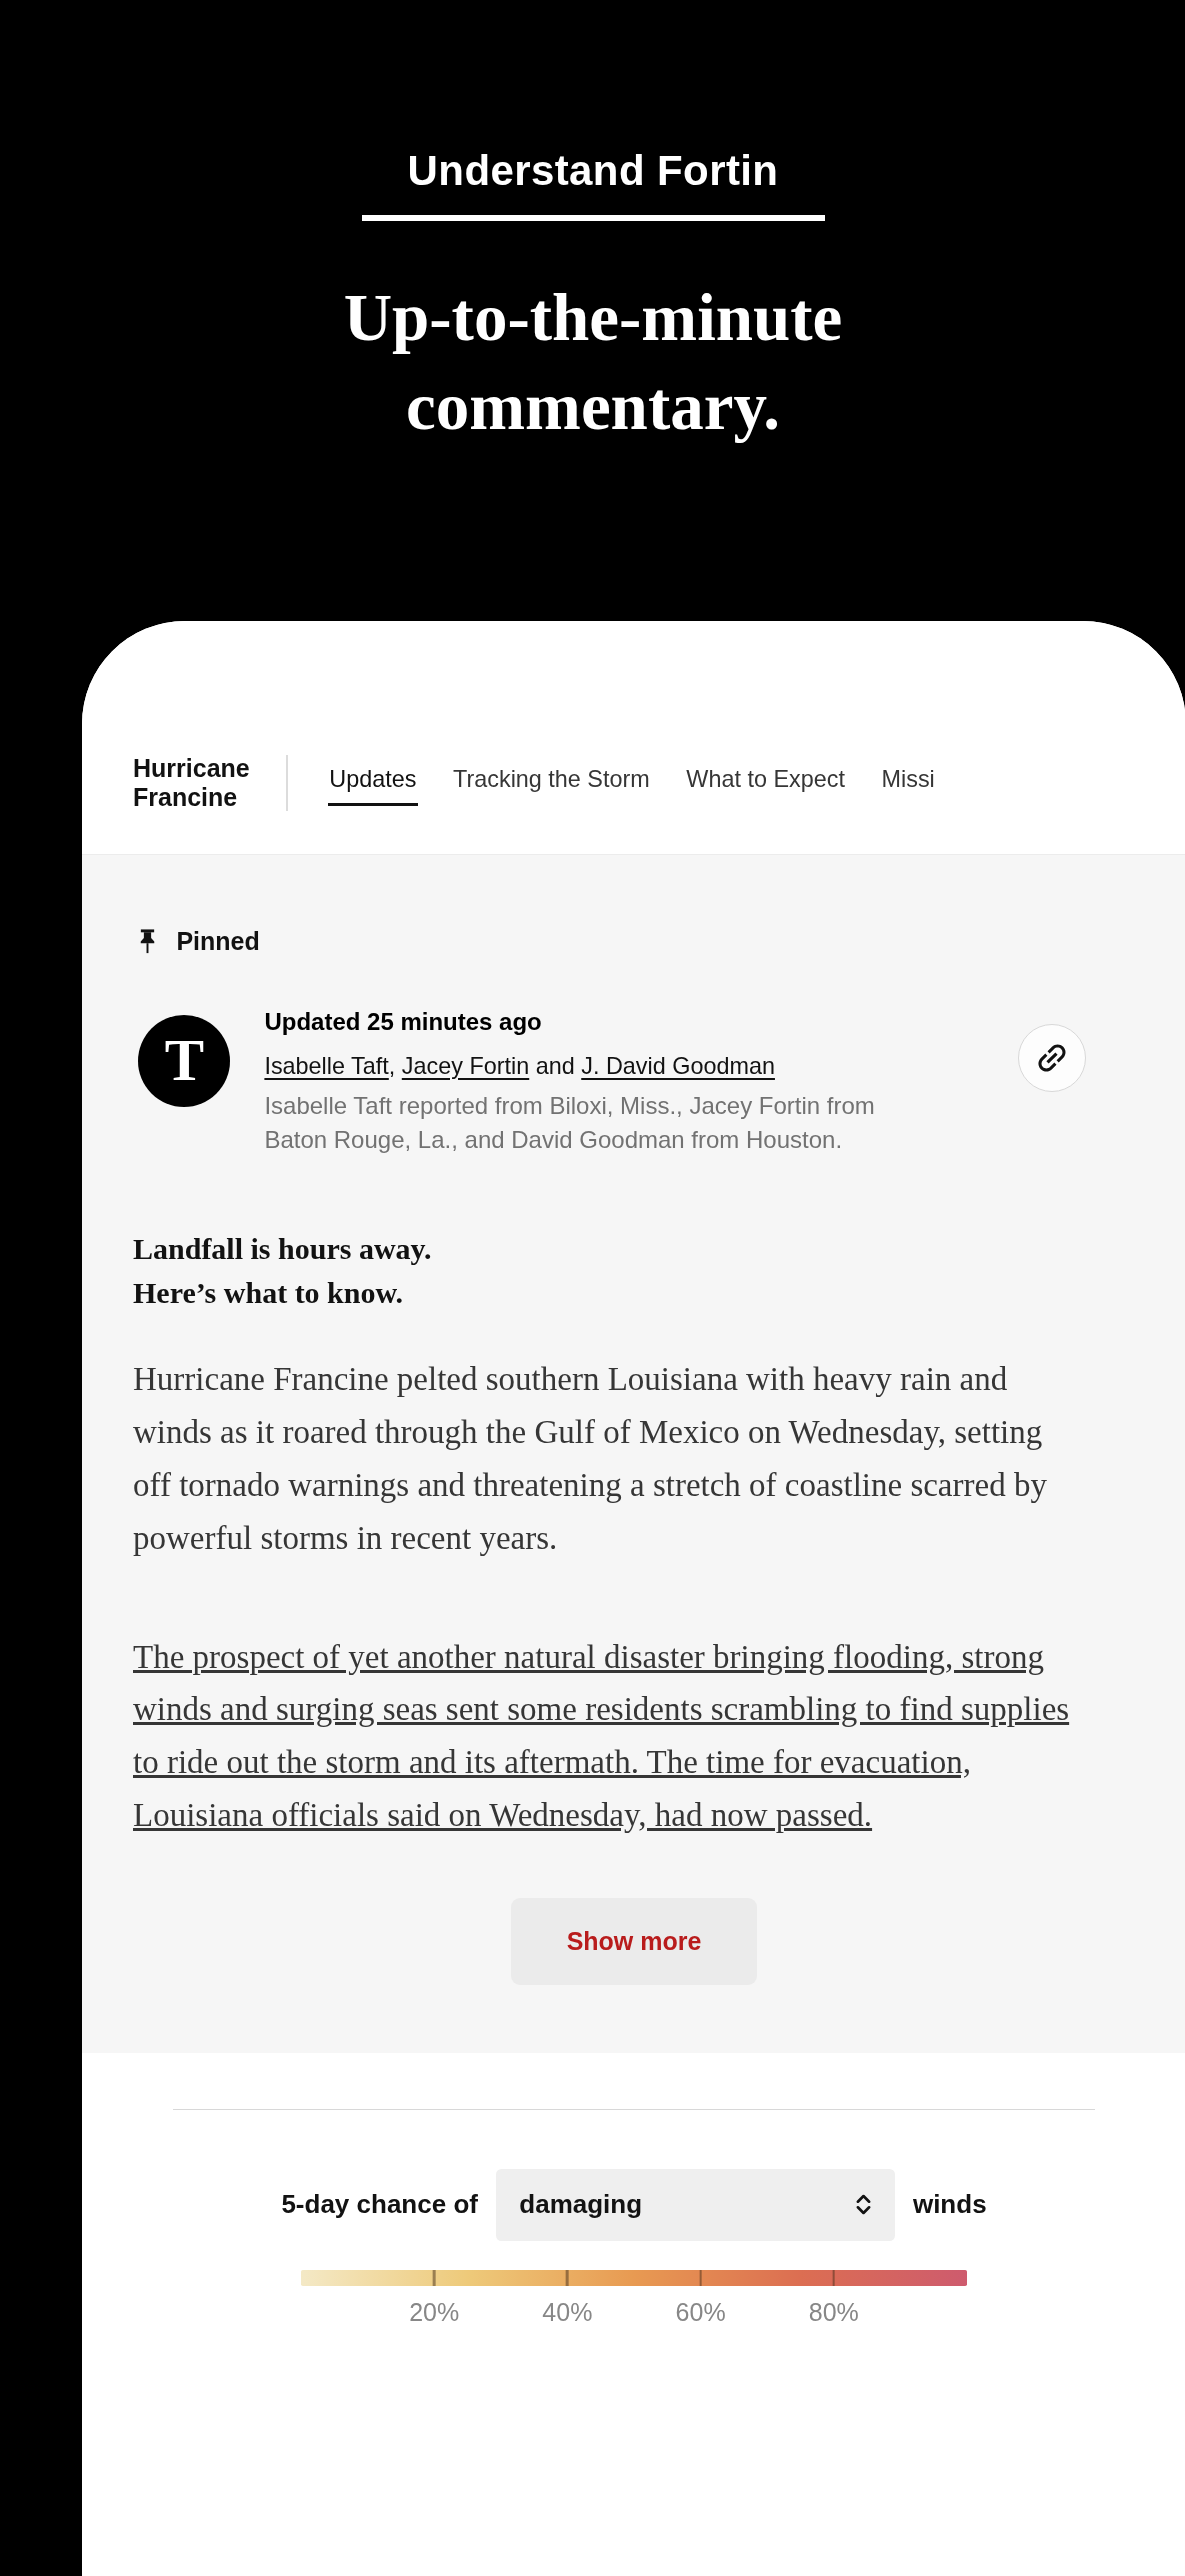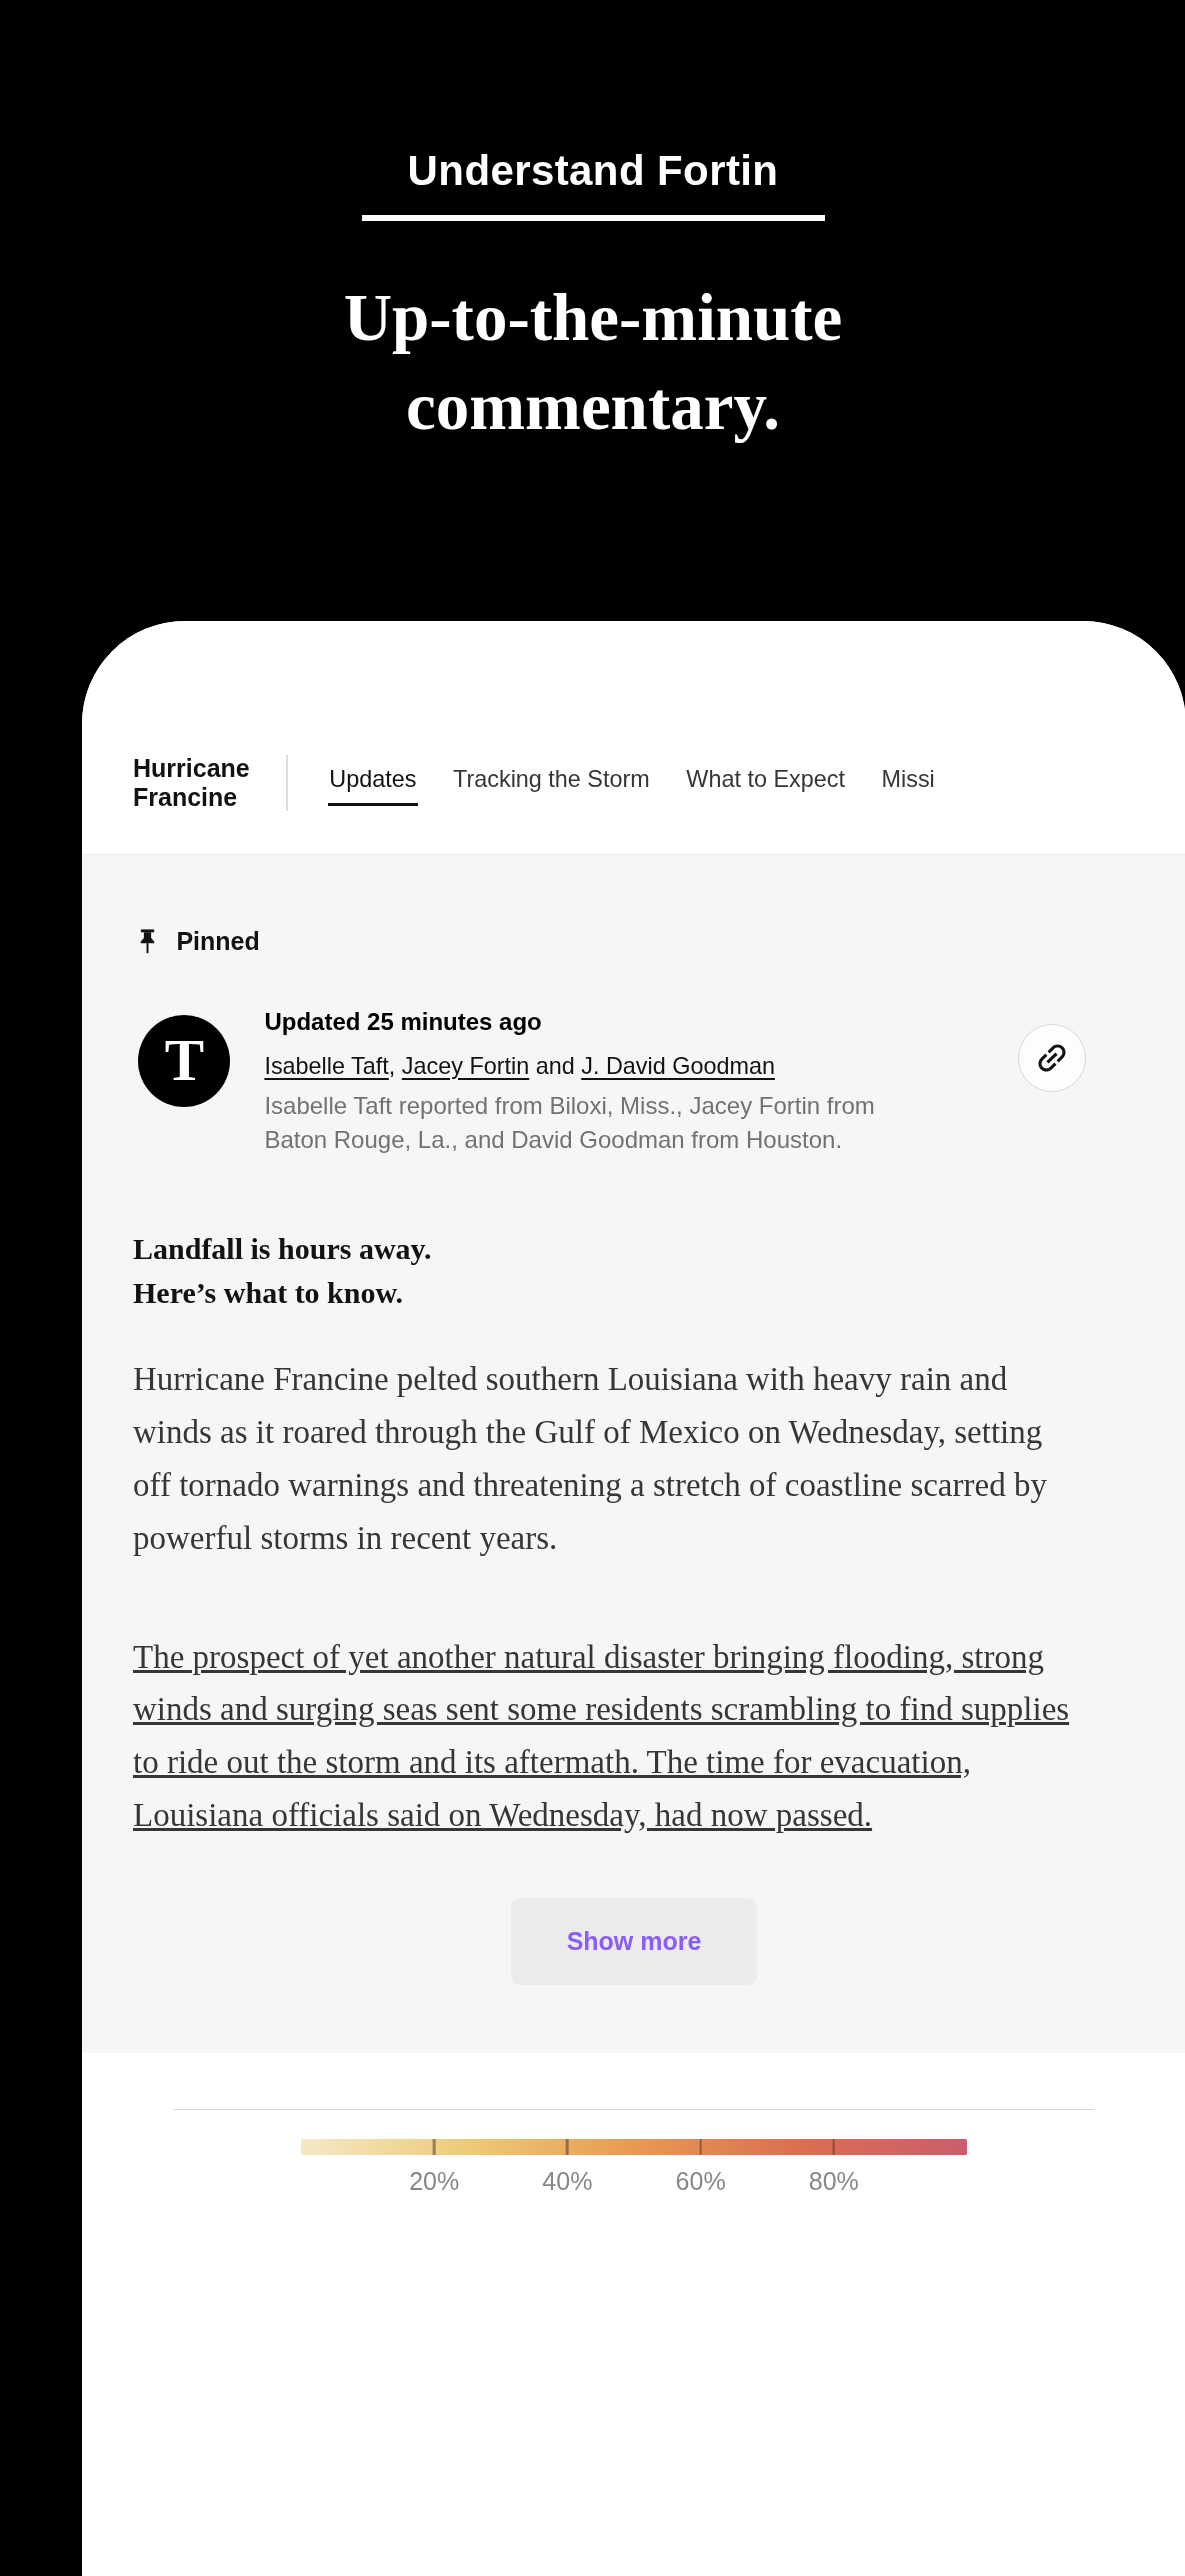--- a/index.html
+++ b/index.html
@@ -99,21 +99,21 @@
     max-width: 941px;
   }
   .body-copy p:first-child { margin-top: 38px; }
   .body-copy p + p { margin-top: 66px; text-decoration: underline; }
 
   .show-more {
     display: block; margin: 56px auto 0;
     background: #ebebeb; border: none; border-radius: 9px;
     padding: 29px 56px;
     font-family: "Liberation Sans", sans-serif;
-    font-size: 25px; font-weight: bold; color: #8b5cf6;
+    font-size: 25px; font-weight: bold; color: #b91c1c;
     cursor: pointer;
   }
 
   
   .wind-widget { background: #fff; padding-top: 56px; }
   .widget-divider { width: 922px; margin: 0 auto; border: none; border-top: 1.8px solid #d8d8d8; }
   .wind-controls {
     display: flex; align-items: center; justify-content: center; gap: 18px;
     margin-top: 59px;
   }
@@ -196,20 +196,31 @@
       <p>Hurricane Francine pelted southern Louisiana with heavy rain and winds as it roared through the Gulf of Mexico on Wednesday, setting off tornado warnings and threatening a stretch of coastline scarred by powerful storms in recent years.</p>
       <p>The prospect of yet another natural disaster bringing flooding, strong winds and surging seas sent some residents scrambling to find supplies to ride out the storm and its aftermath. The time for evacuation, Louisiana officials said on Wednesday, had now passed.</p>
     </div>
 
     <button class="show-more">Show more</button>
   </div>
 
   <div class="wind-widget">
     <hr class="widget-divider">
 
+    <div class="wind-controls">
+      <span class="wind-text">5-day chance of</span>
+      <div class="wind-select">
+        <span class="sel-label">damaging</span>
+        <svg width="27" height="27" viewBox="0 0 24 24" fill="none" stroke="#121212" stroke-width="2.4" stroke-linecap="round" stroke-linejoin="round">
+          <polyline points="7,9.5 12,4.5 17,9.5"></polyline>
+          <polyline points="7,14.5 12,19.5 17,14.5"></polyline>
+        </svg>
+      </div>
+      <span class="wind-text">winds</span>
+    </div>
 
     <div class="gradient-wrap">
       <div class="gradient-bar" style="background: linear-gradient(to right, rgb(244, 233, 198), rgb(238, 202, 122), rgb(232, 154, 82), rgb(220, 110, 82), rgb(206, 91, 110));">
         <div class="tick" style="left:20%"></div>
         <div class="tick" style="left:40%"></div>
         <div class="tick" style="left:60%"></div>
         <div class="tick" style="left:80%"></div>
       </div>
       <div class="scale-labels">
         <span style="left:20%">20%</span>

